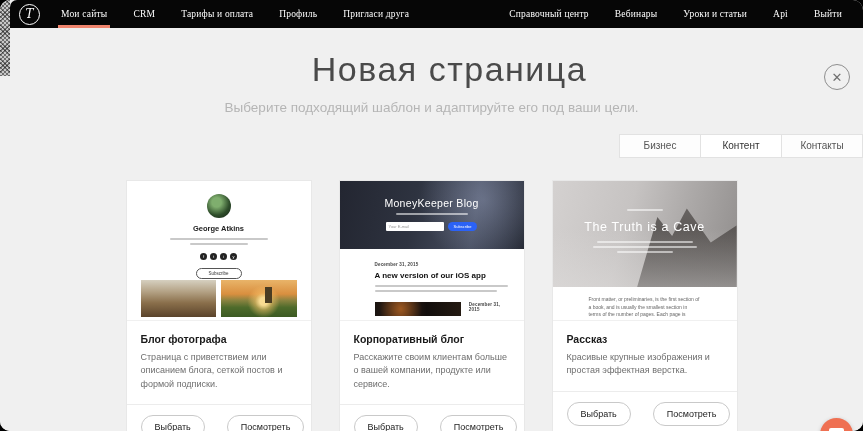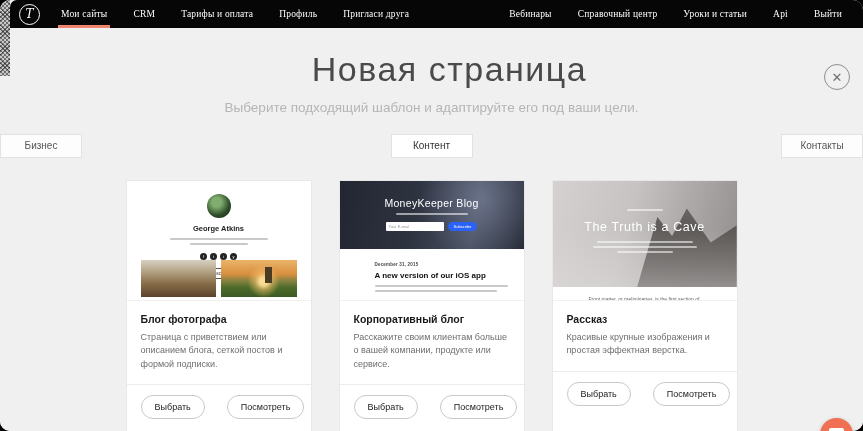--- a/index.html
+++ b/index.html
@@ -29,30 +29,30 @@
   .content { position:relative; height:403px; background:#f0f0f0; }
   .close-btn { position:absolute; top:14px; right:13px; width:26px; height:26px; border-radius:50%;
     border:1.4px solid #8e8e8e; background:transparent; color:#6f6f6f; font-size:13px; line-height:1;
     display:flex; align-items:center; justify-content:center; cursor:pointer; }
   .page-title { margin-top:22px; text-align:center; font-size:34px; font-weight:200; color:#4a4a4a;
     letter-spacing:1.5px;padding-left:36px; }
   .page-subtitle { margin:9px auto 0; max-width:455px; text-align:center; font-size:13.5px; line-height:1.55;
     color:#b5b5b5; font-weight:300; }
 
   
-  .tabs { display:flex; justify-content:space-between; margin-top:15px;gap:17px; }
+  .tabs { display:flex; justify-content:flex-end; margin-top:15px; }
   .tab { width:82px; height:24px; background:#fdfdfd; border:1px solid #e2e2e2; color:#555; font-size:10px;
     display:flex; align-items:center; justify-content:center; cursor:pointer; }
   .tab + .tab { margin-left:-1px; }
   .tab.active { background:#fff; color:#333; }
 
   
   .cards { display:flex; justify-content:center; gap:29px; margin-top:23px; }
   .card { width:184px; background:#fff; box-shadow:0 0 0 1px rgba(0,0,0,.03); }
-  .preview { position:relative; height:120px; overflow:hidden; border-bottom:1px solid #f0f0f0; background:#fff; }
+  .preview { position:relative; height:140px; overflow:hidden; border-bottom:1px solid #f0f0f0; background:#fff; }
   .tl { height:2px; background:#c9c9c9; border-radius:1px; margin:0 auto; }
   .tl.light { background:rgba(255,255,255,.55); }
 
   
   .avatar { width:24px; height:24px; border-radius:50%; margin:13px auto 0;
     background:radial-gradient(circle at 40% 35%, #7fae6e 0 22%, #2e4d2a 60%, #121d12 100%); }
   .p1-name { text-align:center; font-size:7.5px; font-weight:bold; color:#222; margin-top:6px; }
   .socials { display:flex; justify-content:center; gap:3px; margin-top:8px; }
   .soc { width:7px; height:7px; border-radius:50%; background:#232323; color:#fff; font-size:4px;
     display:flex; align-items:center; justify-content:center; }
@@ -122,22 +122,22 @@
   <div class="pattern-strip"></div>
 
   <div class="topbar">
     <div class="logo">T</div>
     <div class="nav-item active">Мои сайты</div>
     <div class="nav-item">CRM</div>
     <div class="nav-item">Тарифы и оплата</div>
     <div class="nav-item">Профиль</div>
     <div class="nav-item">Пригласи друга</div>
     <div class="nav-spacer"></div>
+    <div class="nav-item">Справочный центр</div>
     <div class="nav-item">Вебинары</div>
-    <div class="nav-item">Справочный центр</div>
     <div class="nav-item">Уроки и статьи</div>
     <div class="nav-item">Api</div>
     <div class="nav-item">Выйти</div>
   </div>
 
   <div class="content">
     <button class="close-btn">✕</button>
 
     <h1 class="page-title">Новая страница</h1>
     <p class="page-subtitle">Выберите подходящий шаблон и адаптируйте его под ваши цели.</p>

